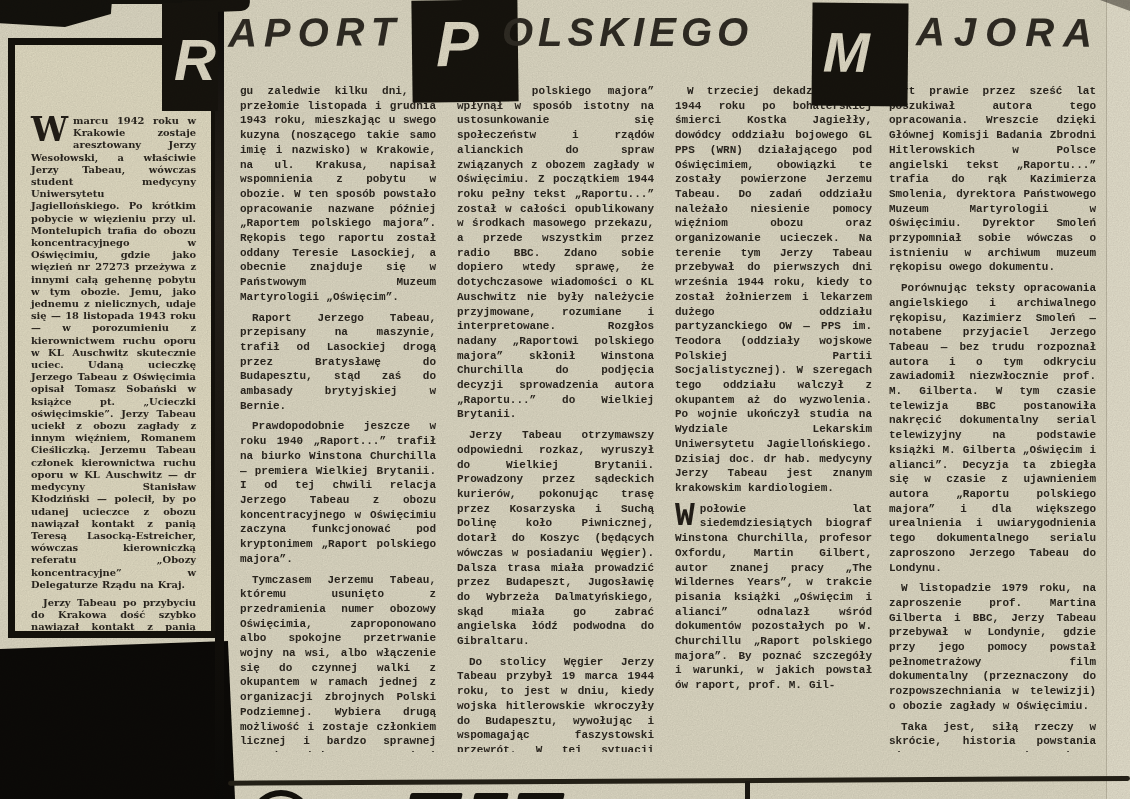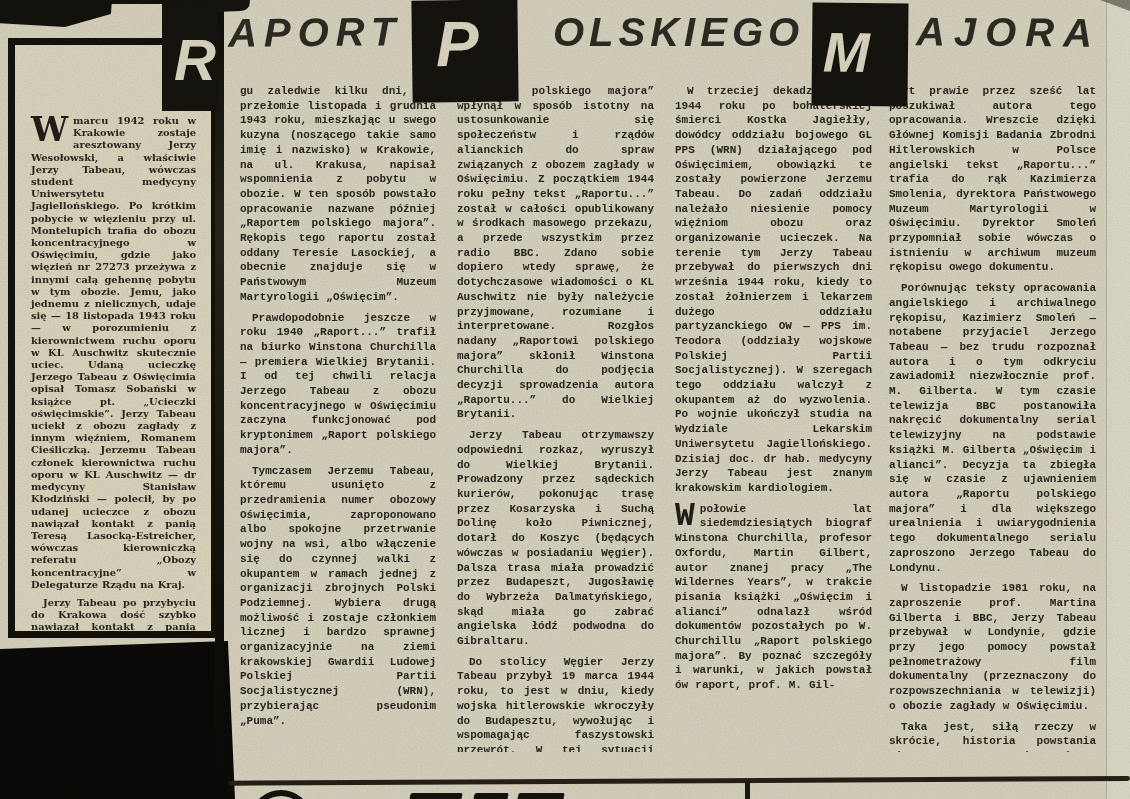--- a/index.html
+++ b/index.html
@@ -25,21 +25,21 @@
   .box-p{left:412px;top:0;width:106px;height:102px;transform:rotate(-.7deg);}
   .box-m{left:812px;top:3px;width:96px;height:103px;transform:rotate(.6deg);}
   .knock{position:absolute;font-family:"Liberation Sans",sans-serif;font-style:italic;font-weight:bold;
          color:#e9e3cd;}
   .box-r .knock{left:12px;top:28px;font-size:58px;line-height:58px;}
   .box-p .knock{left:24px;top:12px;font-size:64px;line-height:64px;}
   .box-m .knock{left:11px;top:22px;font-size:56px;line-height:56px;}
   .tword{position:absolute;top:10px;font-family:"Liberation Sans",sans-serif;font-style:italic;
          font-weight:bold;font-size:40px;line-height:44px;color:#312d25;z-index:8;white-space:nowrap;}
   .word-1{left:228px;letter-spacing:7px;transform:rotate(-.5deg);}
-  .word-2{left:553px;letter-spacing:5px;}
+  .word-2{left:502px;letter-spacing:5px;}
   .word-3{left:916px;letter-spacing:9px;transform:rotate(.4deg);}
   
   .btxt{font-weight:bold;color:#2d2821;text-align:justify;word-spacing:.5px;}
   .btxt p{margin:0 0 6px 0;}
   .btxt p.indent{text-indent:12px;}
   .dcap{float:left;font-weight:bold;color:#241f18;font-size:33px;line-height:26px;
         margin:2px 5px 0 0;}
   .clip-frame{position:absolute;left:8px;top:38px;width:210px;height:600px;box-sizing:border-box;
               background:#e9e3c9;border:7px solid #15120c;padding:70px 15px 10px 16px;
               overflow:hidden;z-index:5;}
@@ -91,37 +91,38 @@
 
   <div class="clip-frame">
     <div class="btxt">
         <p><span class="dcap">W</span>marcu 1942 roku w Krakowie zostaje aresztowany Jerzy Wesołowski, a właściwie Jerzy Tabeau, wówczas student medycyny Uniwersytetu Jagiellońskiego. Po krótkim pobycie w więzieniu przy ul. Montelupich trafia do obozu koncentracyjnego w Oświęcimiu, gdzie jako więzień nr 27273 przeżywa z innymi całą gehennę pobytu w tym obozie. Jemu, jako jednemu z nielicznych, udaje się — 18 listopada 1943 roku — w porozumieniu z kierownictwem ruchu oporu w KL Auschwitz skutecznie uciec. Udaną ucieczkę Jerzego Tabeau z Oświęcimia opisał Tomasz Sobański w książce pt. „Ucieczki oświęcimskie”. Jerzy Tabeau uciekł z obozu zagłady z innym więźniem, Romanem Cieśliczką. Jerzemu Tabeau członek kierownictwa ruchu oporu w KL Auschwitz — dr medycyny Stanisław Kłodziński — polecił, by po udanej ucieczce z obozu nawiązał kontakt z panią Teresą Lasocką-Estreicher, wówczas kierowniczką referatu „Obozy koncentracyjne” w Delegaturze Rządu na Kraj.</p>
         <p class="indent">Jerzy Tabeau po przybyciu do Krakowa dość szybko nawiązał kontakt z panią Lasocką, która poleciła mu dokładnie opisać wszystko to, co przeżył i widział w Oświęcimiu, z możliwie dokładnym podaniem dat i liczb. W cią-</p>
       </div>
   </div>
 
   <div class="col col-2 btxt">
       <p>gu zaledwie kilku dni, na przełomie listopada i grudnia 1943 roku, mieszkając u swego kuzyna (noszącego takie samo imię i nazwisko) w Krakowie, na ul. Krakusa, napisał wspomnienia z pobytu w obozie. W ten sposób powstało opracowanie nazwane później „Raportem polskiego majora”. Rękopis tego raportu został oddany Teresie Lasockiej, a obecnie znajduje się w Państwowym Muzeum Martyrologii „Oświęcim”.</p>
+      <p class="indent">Raport Jerzego Tabeau, przepisany na maszynie, trafił od Lasockiej drogą przez Bratysławę do Budapesztu, stąd zaś do ambasady brytyjskiej w Bernie.</p>
       <p class="indent">Prawdopodobnie jeszcze w roku 1940 „Raport...” trafił na biurko Winstona Churchilla — premiera Wielkiej Brytanii. I od tej chwili relacja Jerzego Tabeau z obozu koncentracyjnego w Oświęcimiu zaczyna funkcjonować pod kryptonimem „Raport polskiego majora”.</p>
       <p class="indent">Tymczasem Jerzemu Tabeau, któremu usunięto z przedramienia numer obozowy Oświęcimia, zaproponowano albo spokojne przetrwanie wojny na wsi, albo włączenie się do czynnej walki z okupantem w ramach jednej z organizacji zbrojnych Polski Podziemnej. Wybiera drugą możliwość i zostaje członkiem licznej i bardzo sprawnej organizacyjnie na ziemi krakowskiej Gwardii Ludowej Polskiej Partii Socjalistycznej (WRN), przybierając pseudonim „Puma”.</p>
     </div>
   <div class="col col-3 btxt">
       <p class="indent">„Raport polskiego majora” wpłynął w sposób istotny na ustosunkowanie się społeczeństw i rządów alianckich do spraw związanych z obozem zagłady w Oświęcimiu. Z początkiem 1944 roku pełny tekst „Raportu...” został w całości opublikowany w środkach masowego przekazu, a przede wszystkim przez radio BBC. Zdano sobie dopiero wtedy sprawę, że dotychczasowe wiadomości o KL Auschwitz nie były należycie przyjmowane, rozumiane i interpretowane. Rozgłos nadany „Raportowi polskiego majora” skłonił Winstona Churchilla do podjęcia decyzji sprowadzenia autora „Raportu...” do Wielkiej Brytanii.</p>
       <p class="indent">Jerzy Tabeau otrzymawszy odpowiedni rozkaz, wyruszył do Wielkiej Brytanii. Prowadzony przez sądeckich kurierów, pokonując trasę przez Kosarzyska i Suchą Dolinę koło Piwnicznej, dotarł do Koszyc (będących wówczas w posiadaniu Węgier). Dalsza trasa miała prowadzić przez Budapeszt, Jugosławię do Wybrzeża Dalmatyńskiego, skąd miała go zabrać angielska łódź podwodna do Gibraltaru.</p>
       <p class="indent">Do stolicy Węgier Jerzy Tabeau przybył 19 marca 1944 roku, to jest w dniu, kiedy wojska hitlerowskie wkroczyły do Budapesztu, wywołując i wspomagając faszystowski przewrót. W tej sytuacji dalsza realizacja planu przedostania się do Wielkiej Brytanii</p>
     </div>
   <div class="col col-4 btxt">
       <p class="indent">W trzeciej dekadzie lipca 1944 roku po bohaterskiej śmierci Kostka Jagiełły, dowódcy oddziału bojowego GL PPS (WRN) działającego pod Oświęcimiem, obowiązki te zostały powierzone Jerzemu Tabeau. Do zadań oddziału należało niesienie pomocy więźniom obozu oraz organizowanie ucieczek. Na terenie tym Jerzy Tabeau przebywał do pierwszych dni września 1944 roku, kiedy to został żołnierzem i lekarzem dużego oddziału partyzanckiego OW — PPS im. Teodora (oddziały wojskowe Polskiej Partii Socjalistycznej). W szeregach tego oddziału walczył z okupantem aż do wyzwolenia. Po wojnie ukończył studia na Wydziale Lekarskim Uniwersytetu Jagiellońskiego. Dzisiaj doc. dr hab. medycyny Jerzy Tabeau jest znanym krakowskim kardiologiem.</p>
       <p><span class="dcap">W</span>połowie lat siedemdziesiątych biograf Winstona Churchilla, profesor Oxfordu, Martin Gilbert, autor znanej pracy „The Wildernes Years”, w trakcie pisania książki „Oświęcim i alianci” odnalazł wśród dokumentów pozostałych po W. Churchillu „Raport polskiego majora”. By poznać szczegóły i warunki, w jakich powstał ów raport, prof. M. Gil-</p>
     </div>
   <div class="col col-5 btxt">
     <div>
         <p>bert prawie przez sześć lat poszukiwał autora tego opracowania. Wreszcie dzięki Głównej Komisji Badania Zbrodni Hitlerowskich w Polsce angielski tekst „Raportu...” trafia do rąk Kazimierza Smolenia, dyrektora Państwowego Muzeum Martyrologii w Oświęcimiu. Dyrektor Smoleń przypomniał sobie wówczas o istnieniu w archiwum muzeum rękopisu owego dokumentu.</p>
         <p class="indent">Porównując teksty opracowania angielskiego i archiwalnego rękopisu, Kazimierz Smoleń — notabene przyjaciel Jerzego Tabeau — bez trudu rozpoznał autora i o tym odkryciu zawiadomił niezwłocznie prof. M. Gilberta. W tym czasie telewizja BBC postanowiła nakręcić dokumentalny serial telewizyjny na podstawie książki M. Gilberta „Oświęcim i alianci”. Decyzja ta zbiegła się w czasie z ujawnieniem autora „Raportu polskiego majora” i dla większego urealnienia i uwiarygodnienia tego dokumentalnego serialu zaproszono Jerzego Tabeau do Londynu.</p>
-        <p class="indent">W listopadzie 1981 roku, na zaproszenie prof. Martina Gilberta i BBC, Jerzy Tabeau przebywał w Londynie, gdzie przy jego pomocy powstał pełnometrażowy film dokumentalny (przeznaczony do rozpowszechniania w telewizji) o obozie zagłady w Oświęcimiu.</p>
+        <p class="indent">W listopadzie 1979 roku, na zaproszenie prof. Martina Gilberta i BBC, Jerzy Tabeau przebywał w Londynie, gdzie przy jego pomocy powstał pełnometrażowy film dokumentalny (przeznaczony do rozpowszechniania w telewizji) o obozie zagłady w Oświęcimiu.</p>
         <p class="indent">Taka jest, siłą rzeczy w skrócie, historia powstania pierwszego wiarygodnego dokumentu-raportu o obozie zagłady KL Auschwitz, przesłanego zachodnim aliantom.</p>
       </div>
 
   </div>
 
   <div class="bottom-rule"></div>
   <div class="rule-tick"></div>
   <div class="next-circle"></div>
   <div class="next-glyph ng-1"></div>
   <div class="next-glyph ng-2"></div>

